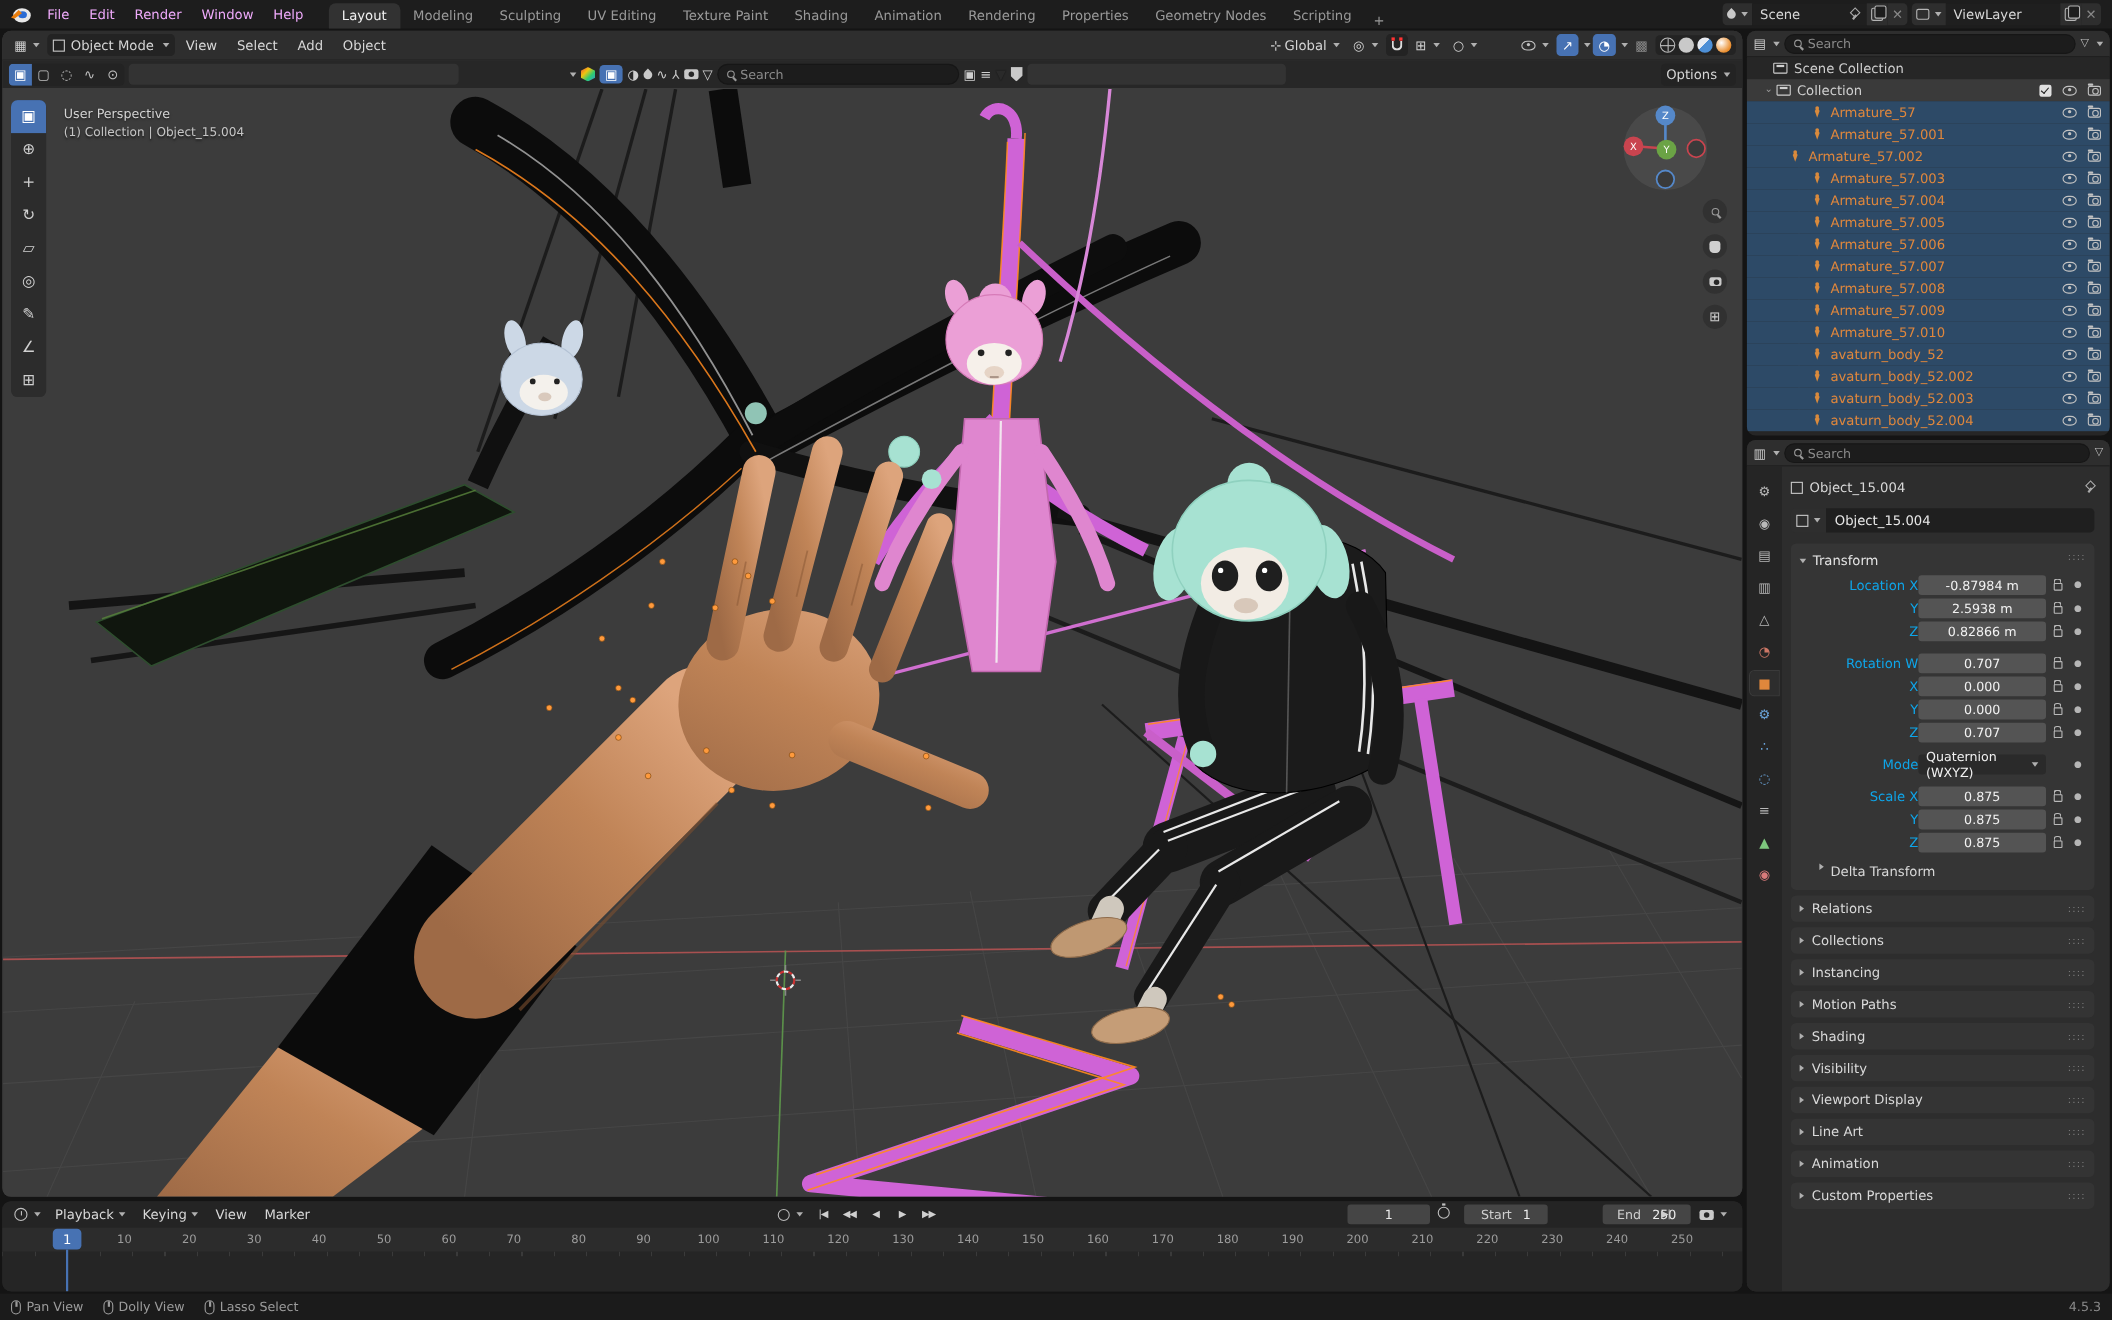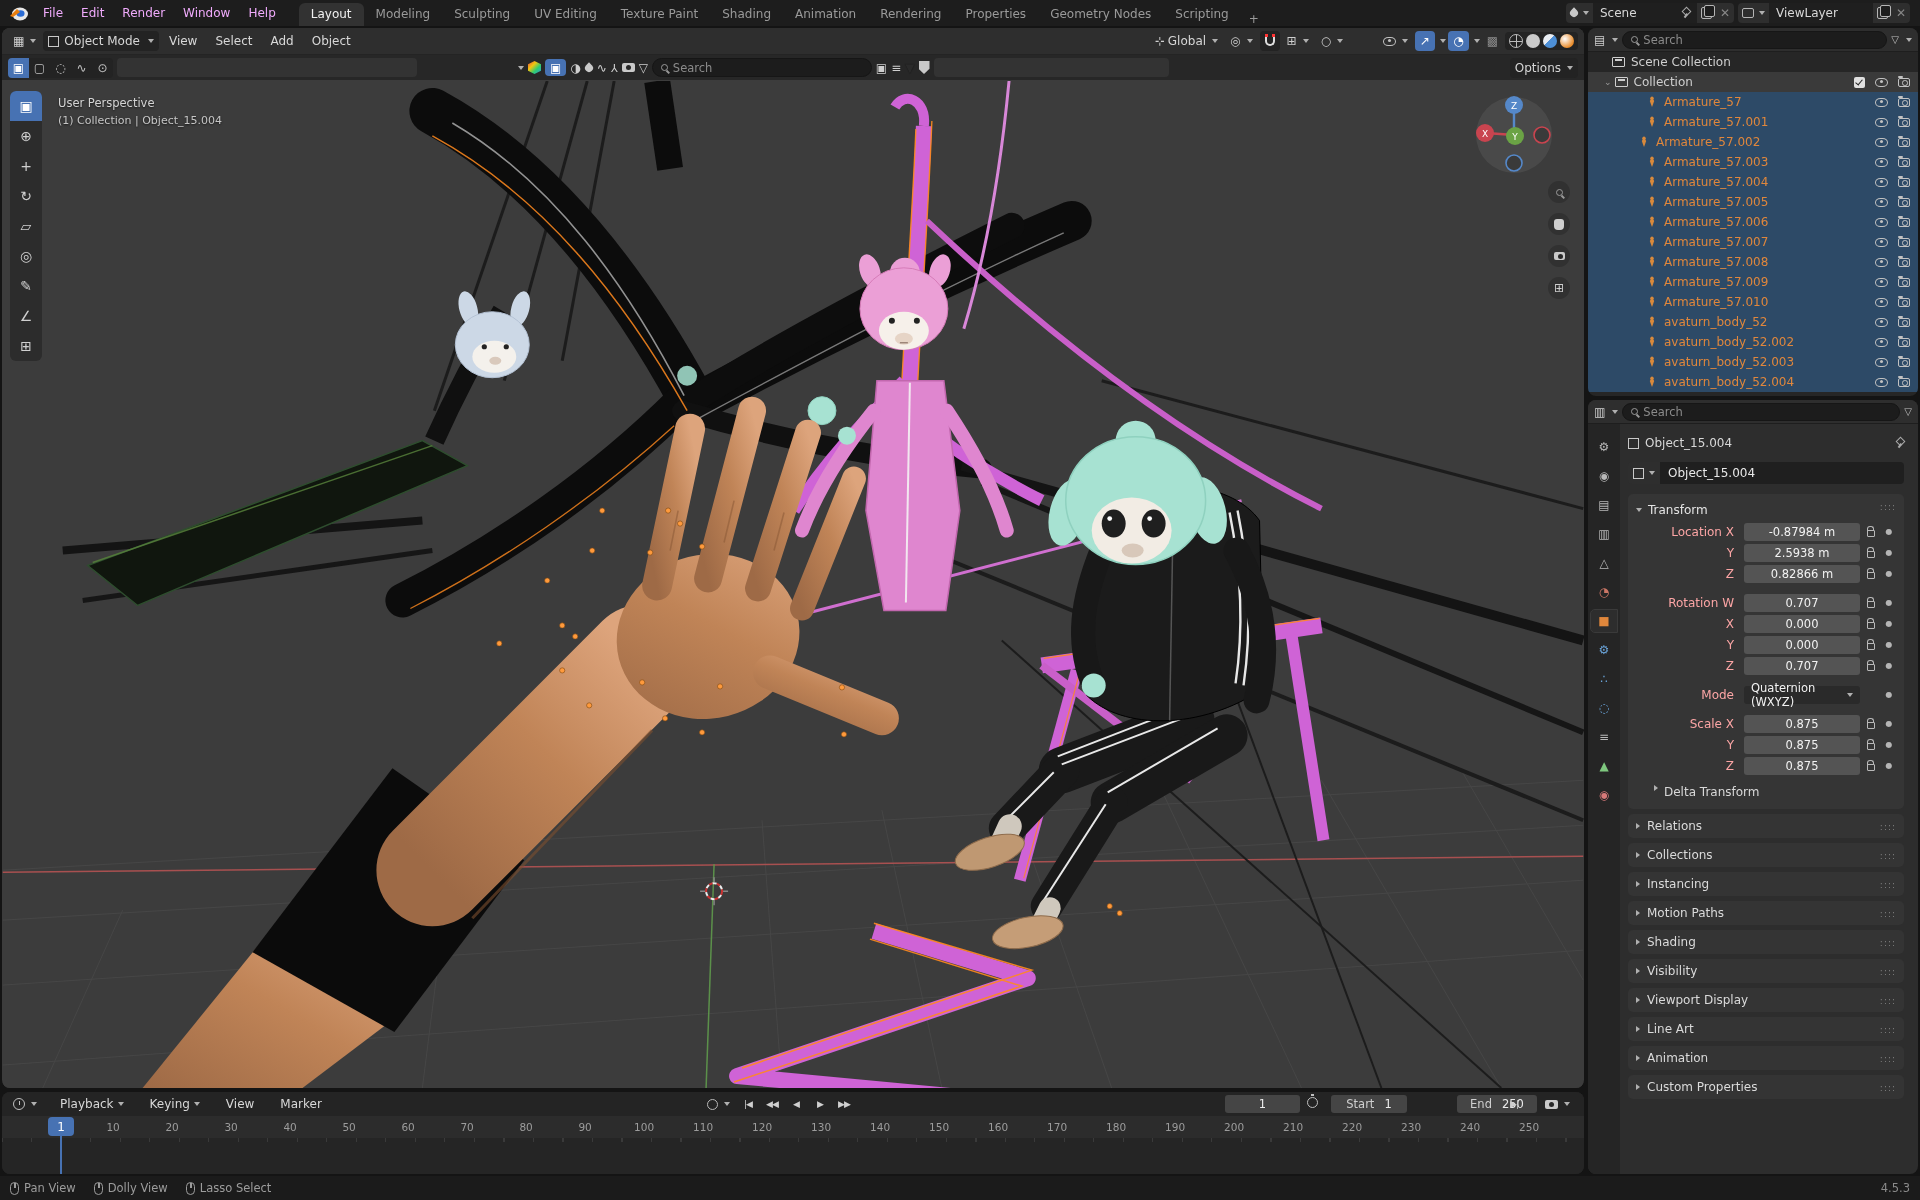--- a/index.html
+++ b/index.html
@@ -110,36 +110,36 @@
   #pmain { position:absolute; left:32px; top:24px; right:0; bottom:0; padding:8px 14px 0 8px; }
   .crumb { display:flex; align-items:center; gap:6px; height:22px; color:#d8d8d8; }
   .obj-ico { width:11px; height:11px; border:1.5px solid #c9c9c9; }
   .name-row { display:flex; margin-top:8px; height:22px; }
   .name-btn { background:#2e2e2e; border-radius:4px 0 0 4px; display:flex; align-items:center; padding:0 5px; gap:2px; }
   .name-field { flex:1; background:#1f1f1f; border-radius:0 4px 4px 0; display:flex; align-items:center; padding:0 8px; color:#e8e8e8; }
   .panel { background:#353535; border-radius:5px; margin-top:10px; padding:6px 8px 10px; position:relative; }
   .panel-h { display:flex; align-items:center; gap:6px; color:#e4e4e4; height:20px; }
   .drag-dots { position:absolute; right:8px; top:8px; color:#7d7d7d; font-size:9px; letter-spacing:1px; }
   .frow { display:flex; align-items:center; height:19px; margin-top:2px; }
-  .frow .flabel { width:108px; text-align:right; padding-right:10px; color:#fca5a5; flex:none; }
+  .frow .flabel { width:108px; text-align:right; padding-right:0; color:#0ea5e9; flex:none; }
   .fval { flex:1; background:#545454; border-radius:3px; height:18px; display:flex; align-items:center; justify-content:center; color:#f2f2f2; font-size:11.5px; }
   .fval.dd { background:#2a2a2a; justify-content:space-between; padding:0 7px; }
   .flock { width:22px; display:flex; justify-content:center; flex:none; }
   .lock-ico { width:8px; height:7px; border:1.2px solid #b9b9b9; border-radius:1px; position:relative; margin-top:4px; }
   .lock-ico:before { content:""; position:absolute; left:-1px; top:-5px; width:5px; height:4px; border:1.2px solid #b9b9b9; border-bottom:none; border-radius:3px 3px 0 0; }
   .fdot { width:14px; display:flex; justify-content:center; color:#b5b5b5; font-size:8px; flex:none; }
   .gap8 { height:8px; }
   .subrow { display:flex; align-items:flex-start; gap:6px; color:#d8d8d8; margin:10px 0 0 18px; }
   .cpanel { background:#343434; border-radius:5px; margin-top:5px; height:24px; display:flex; align-items:center; gap:7px; padding:0 8px; color:#dadada; position:relative; }
   .tri-r { display:inline-block; width:0; height:0; border-top:3.5px solid transparent; border-bottom:3.5px solid transparent; border-left:4.5px solid #b0b0b0; }
   .tri-d { display:inline-block; width:0; height:0; border-left:3.5px solid transparent; border-right:3.5px solid transparent; border-top:4.5px solid #b0b0b0; }
 
   
   #timeline { left:2px; top:1092px; width:1582px; height:82px; background:#262626; border-radius:8px; overflow:hidden; }
-  .thead { height:24px; background:#242424; display:flex; align-items:center; padding:0 6px; gap:10px; position:relative; }
+  .thead { height:24px; background:#242424; display:flex; align-items:center; padding:0 6px; gap:0; position:relative; }
   .thead .menu { padding:0 8px; color:#d8d8d8; display:flex; align-items:center; }
   .clock-ico { width:12px; height:12px; border:1.4px solid #c0c0c0; border-radius:50%; position:relative; }
   .clock-ico:after { content:""; position:absolute; left:4.5px; top:2px; width:1.4px; height:4px; background:#c0c0c0; }
   .pb-cluster { position:absolute; left:700px; display:flex; align-items:center; gap:2px; }
   .pb-btn { min-width:22px; height:18px; display:flex; align-items:center; justify-content:center; color:#d0d0d0; font-size:9px; letter-spacing:-1px; }
   .autokey { width:11px; height:11px; border:1.6px solid #b9b9b9; border-radius:50%; }
   .tfield { position:absolute; height:18px; background:#454545; border-radius:3px; display:flex; align-items:center; justify-content:center; color:#ececec; top:3px; font-size:11.5px; }
   .tfield .k { color:#cfcfcf; margin-right:10px; }
   .stopwatch { position:absolute; top:5px; width:11px; height:11px; border:1.5px solid #c0c0c0; border-radius:50%; }
   .stopwatch:before { content:""; position:absolute; left:2.5px; top:-4px; width:3px; height:2px; background:#c0c0c0; }
@@ -640,21 +640,21 @@
           <path d="M6 1 L8.2 5 L6 11 L3.8 5 Z" fill="#d98a3c"></path>
           <circle cx="6" cy="2.2" r="1.7" fill="#d98a3c"></circle>
         </svg>
         <span class="lbl orange">Armature_57.001</span>
         <span class="ritems">
           <span class="i-eye"></span>
           <span class="i-cam"></span>
         </span>
       </div>
 
-      <div class="orow sel" style="padding-left:50px">
+      <div class="orow sel" style="padding-left:38px">
         <svg width="12" height="12" viewBox="0 0 12 12">
           <path d="M6 1 L8.2 5 L6 11 L3.8 5 Z" fill="#d98a3c"></path>
           <circle cx="6" cy="2.2" r="1.7" fill="#d98a3c"></circle>
         </svg>
         <span class="lbl orange">Armature_57.002</span>
         <span class="ritems">
           <span class="i-eye"></span>
           <span class="i-cam"></span>
         </span>
       </div>

